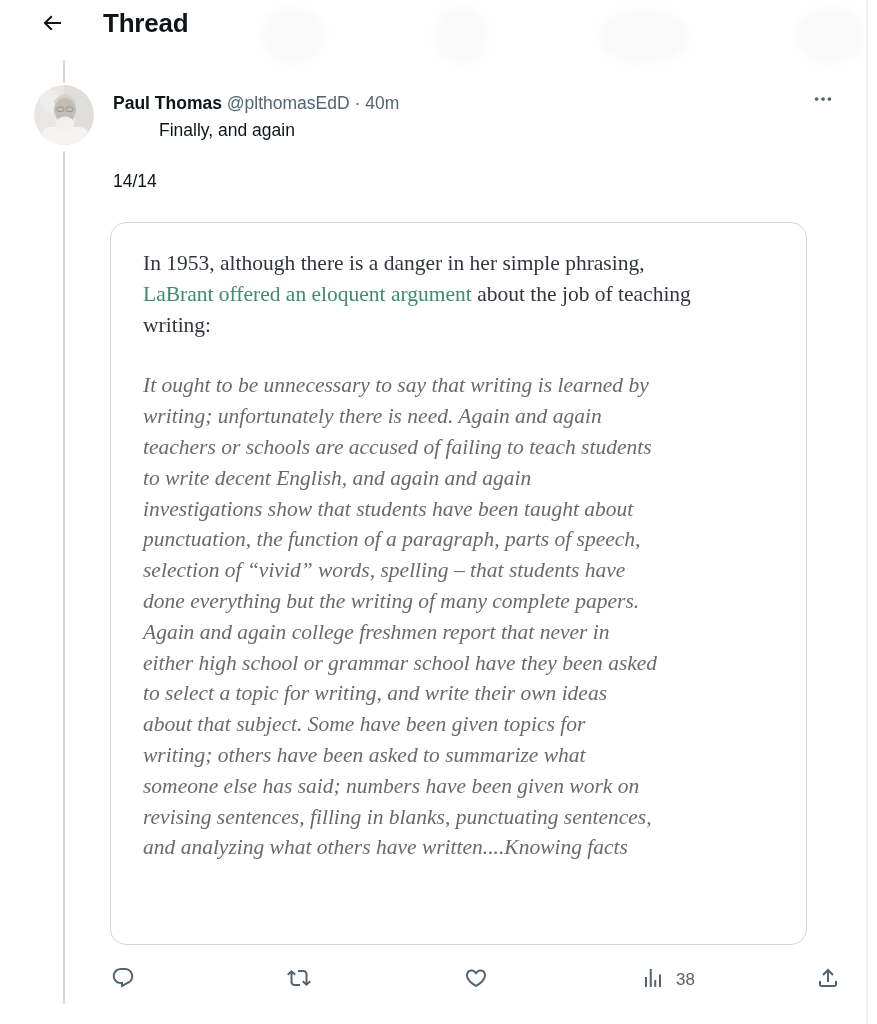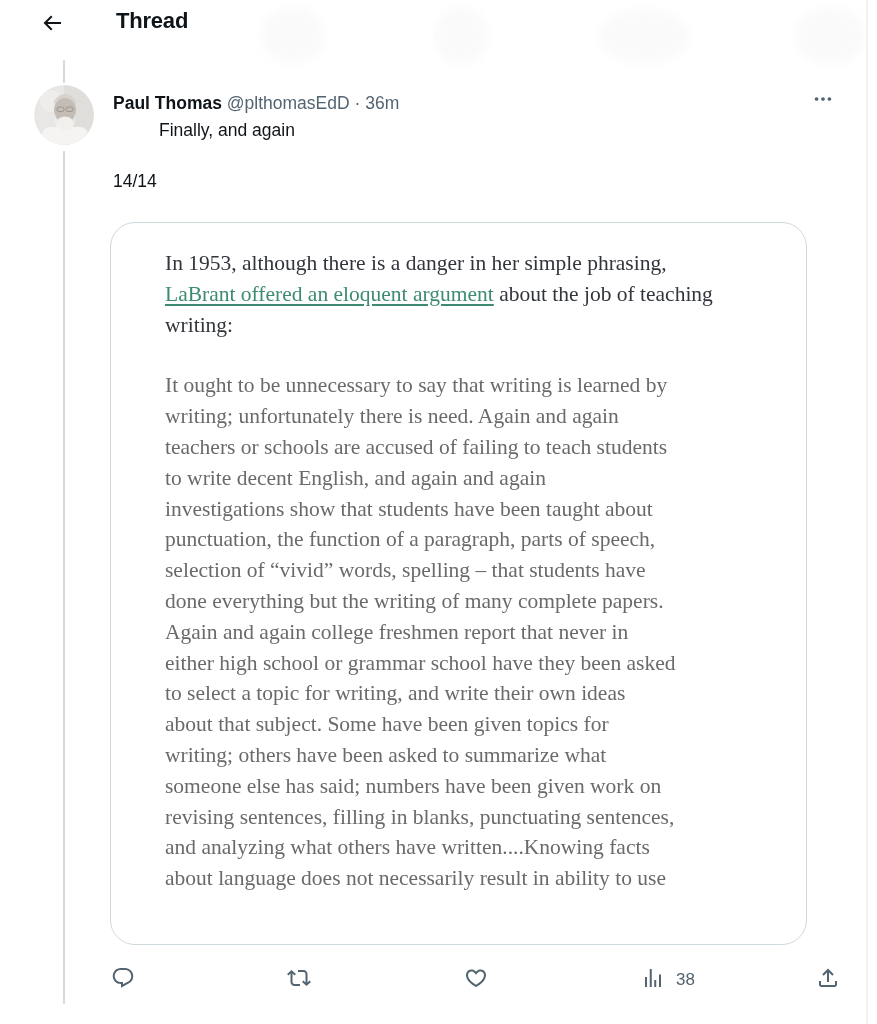--- a/index.html
+++ b/index.html
@@ -19,48 +19,48 @@
   }
   .col-divider{position:absolute;left:866px;top:0;width:2px;height:1024px;background:var(--divider);}
   .ghost{position:absolute;background:#fafafa;border-radius:45%;filter:blur(4px);}
   .ghost.g1{left:262px;top:8px;width:62px;height:55px;}
   .ghost.g2{left:435px;top:8px;width:52px;height:55px;}
   .ghost.g3{left:600px;top:10px;width:88px;height:53px;}
   .ghost.g4{left:796px;top:8px;width:68px;height:55px;}
 
   .back-btn{position:absolute;left:38px;top:11px;width:28px;height:28px;display:flex;align-items:center;justify-content:center;cursor:pointer;border-radius:50%;}
   .back-btn svg{width:24px;height:24px;fill:var(--text-primary);}
-  .page-title{position:absolute;left:116px;top:8px;font-size:22px;font-weight:700;letter-spacing:-0.2px;color:var(--text-primary);}
+  .page-title{position:absolute;left:103px;top:8px;font-size:26px;font-weight:700;letter-spacing:-0.2px;color:var(--text-primary);}
 
   .thread-line{position:absolute;left:63px;width:2px;background:var(--border);border-radius:1px;}
   .thread-line.top{top:60px;height:23px;}
   .thread-line.bottom{top:151px;height:853px;}
 
   .avatar{position:absolute;left:34px;top:85px;width:60px;height:60px;border-radius:50%;overflow:hidden;cursor:pointer;}
   .avatar svg{display:block;width:60px;height:60px;}
 
   .name-row{position:absolute;left:113px;top:92px;font-size:17.5px;line-height:23px;white-space:nowrap;}
   .name-row .author{font-weight:700;color:var(--text-primary);cursor:pointer;text-align:center;}
   .name-row .meta{color:var(--text-secondary);font-weight:400;}
   .more-btn{position:absolute;left:808px;top:88px;width:30px;height:26px;display:flex;align-items:center;justify-content:center;cursor:pointer;}
   .more-btn svg{width:22px;height:22px;fill:var(--text-secondary);}
 
   .tweet-text{position:absolute;left:113px;top:119px;font-size:17.5px;line-height:23px;color:var(--text-primary);margin-left:46px;}
   .counter{position:absolute;left:113px;top:170px;font-size:17.5px;line-height:23px;color:var(--text-primary);}
 
   .quote-card{
     position:absolute;left:110px;top:222px;width:697px;height:723px;
-    border:1px solid var(--border);border-radius:25px;background:#fff;
-    padding:25px 28px 0 54px;cursor:pointer;
+    border:1px solid var(--border);border-radius:16px;background:#fff;
+    padding:25px 28px 0 32px;cursor:pointer;
     font-family:"Liberation Serif",serif;font-size:21.5px;line-height:30.8px;
     color:var(--serif-dark);
   }
   .pline,.qline{white-space:nowrap;}
-  .quote-card a{color:var(--link-green);text-decoration:underline;text-underline-offset:3px;cursor:pointer;}
-  .quote{margin-top:30px;color:var(--quote-gray);}
+  .quote-card a{color:var(--link-green);text-underline-offset:3px;cursor:pointer;}
+  .quote{margin-top:30px;font-style:italic;color:var(--quote-gray);}
 
   .action{position:absolute;top:967px;height:26px;display:flex;align-items:center;cursor:pointer;color:var(--text-secondary);}
   .action svg{width:24px;height:24px;fill:var(--text-secondary);}
   .action.reply{left:111px;}
   .action.retweet{left:287px;}
   .action.like{left:464px;}
   .action.views{left:641px;}
   .action.share{left:816px;}
   .views .count{font-size:17px;margin-left:11px;line-height:24px;color:var(--text-secondary);}
 </style>
@@ -102,21 +102,21 @@
       <ellipse cx="31" cy="38" rx="8.5" ry="6.5" fill="#f1f0ed"></ellipse>
       <path d="M20 20 Q24 13 31 13 Q38 13 42 20 L42 16 Q37 9 31 9 Q25 9 20 16 Z" fill="#d6d3cf"></path>
       <rect x="23" y="22" width="7" height="4.5" rx="2" fill="none" stroke="#9a968f" stroke-width="1"></rect>
       <rect x="32" y="22" width="7" height="4.5" rx="2" fill="none" stroke="#9a968f" stroke-width="1"></rect>
     </g>
   </svg>
 </div>
 
 <div class="name-row">
   <span class="author">Paul Thomas</span>
-  <span class="meta">@plthomasEdD · 36m</span>
+  <span class="meta">@plthomasEdD · 40m</span>
 </div>
 
 <div class="more-btn">
   <span>
     <svg viewBox="0 0 24 24">
         <path d="M3 12c0-1.1.9-2 2-2s2 .9 2 2-.9 2-2 2-2-.9-2-2zm9 2c1.1 0 2-.9 2-2s-.9-2-2-2-2 .9-2 2 .9 2 2 2zm7 0c1.1 0 2-.9 2-2s-.9-2-2-2-2 .9-2 2 .9 2 2 2z"></path>
       </svg>
   </span>
 </div>
 
@@ -137,21 +137,20 @@
     <div class="qline">selection of “vivid” words, spelling – that students have</div>
     <div class="qline">done everything but the writing of many complete papers.</div>
     <div class="qline">Again and again college freshmen report that never in</div>
     <div class="qline">either high school or grammar school have they been asked</div>
     <div class="qline">to select a topic for writing, and write their own ideas</div>
     <div class="qline">about that subject. Some have been given topics for</div>
     <div class="qline">writing; others have been asked to summarize what</div>
     <div class="qline">someone else has said; numbers have been given work on</div>
     <div class="qline">revising sentences, filling in blanks, punctuating sentences,</div>
     <div class="qline">and analyzing what others have written....Knowing facts</div>
-    <div class="qline">about language does not necessarily result in ability to use</div>
   </div>
 </div>
 
 <div class="action reply">
   <span>
     <svg viewBox="0 0 24 24">
         <path d="M1.751 10c0-4.42 3.584-8 8.005-8h4.366c4.49 0 8.129 3.64 8.129 8.13 0 2.96-1.607 5.68-4.196 7.11l-8.054 4.46v-3.69h-.067c-4.49.1-8.183-3.51-8.183-8.01zm8.005-6c-3.317 0-6.005 2.69-6.005 6 0 3.37 2.77 6.08 6.138 6.01l.351-.01h1.761v2.3l5.087-2.81c1.951-1.08 3.163-3.13 3.163-5.36 0-3.39-2.744-6.13-6.129-6.13H9.756z"></path>
       </svg>
   </span>
 </div>

